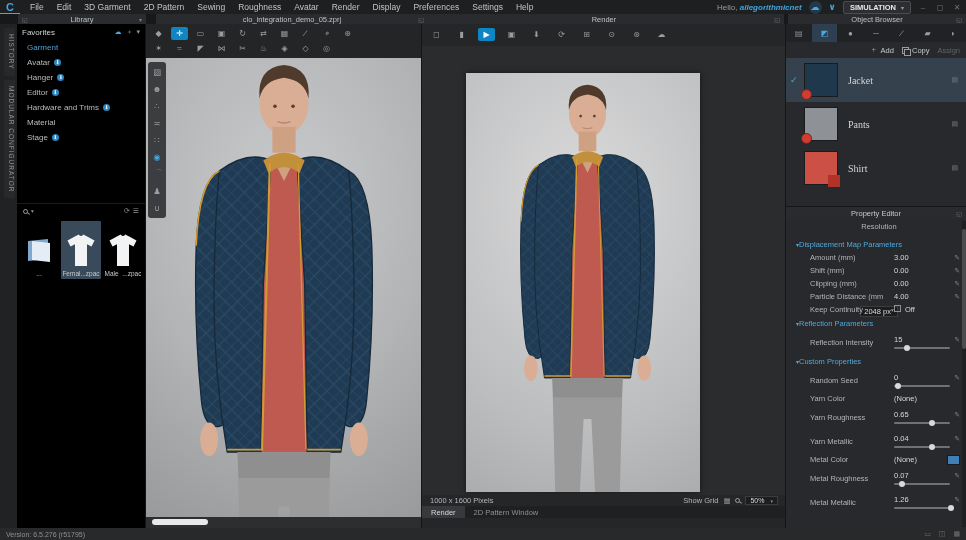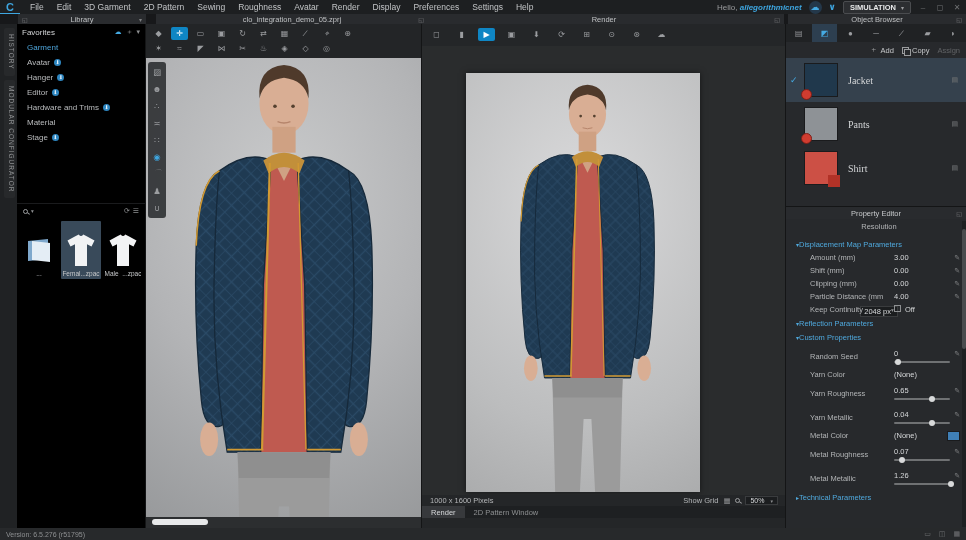--- a/index.html
+++ b/index.html
@@ -623,20 +623,32 @@
         </div>
       <div class="prow">
           <span class="plab">Keep Continuity</span>
           <span class="pval"><i class="cbx"></i><span>Off</span></span>
         </div>
 
       <div class="psec">
           <i class="tri">▾</i>
           <span>Reflection Parameters</span>
         </div>
+      <div class="srow">
+        <span class="plab">Reflection Intensity</span>
+        <span class="svals">
+            <span class="svaltop">
+              <span class="pval">15</span>
+              <i class="pencil-icon">✎</i>
+            </span>
+            <span class="ptrack">
+              <span class="pknob" style="left:18%"></span>
+            </span>
+          </span>
+      </div>
 
       <div class="psec">
           <i class="tri">▾</i>
           <span>Custom Properties</span>
         </div>
       <div class="srow">
         <span class="plab">Random Seed</span>
         <span class="svals">
             <span class="svaltop">
               <span class="pval">0</span>

